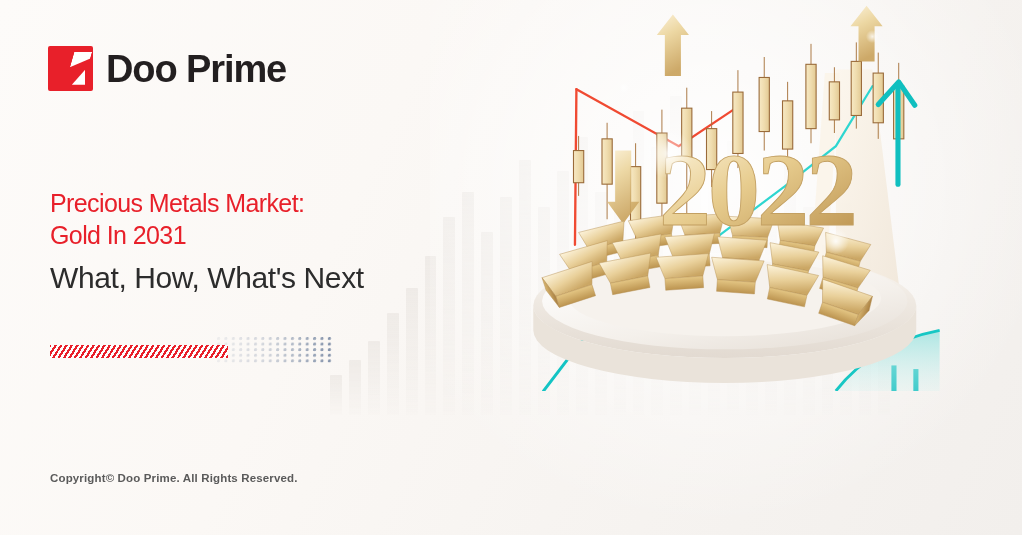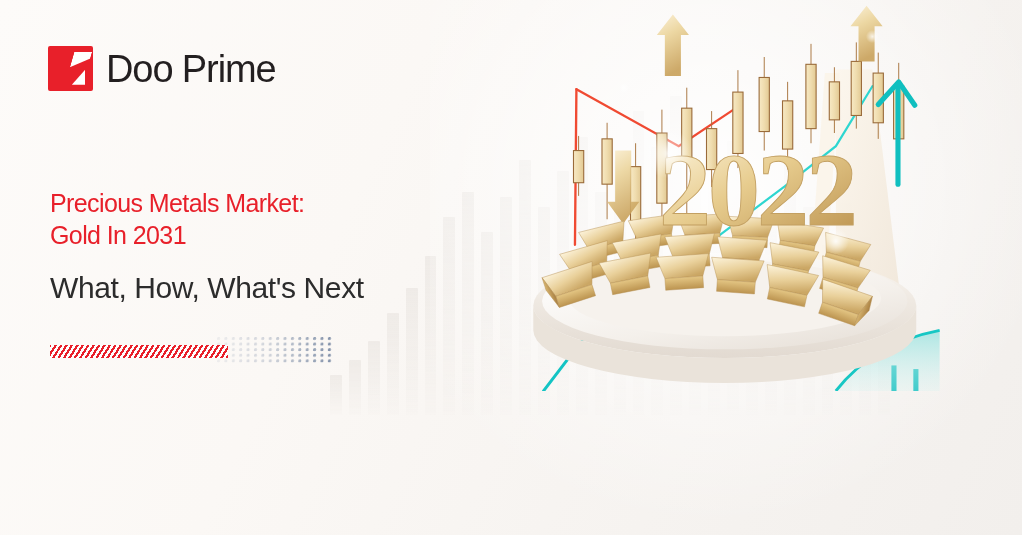--- a/index.html
+++ b/index.html
@@ -81,21 +81,21 @@
     position: absolute;
     left: 53%;
     top: 52%;
     width: 30%;
     height: 34%;
     background: #ffffff;
     clip-path: polygon(100% 0, 100% 100%, 0 100%);
   }
   .logo-word {
     font-size: 38px;
-    font-weight: 400;
+    font-weight: 700;
     letter-spacing: -1.1px;
     color: #231f20;
     line-height: 1;
   }
 
   .headline {
     position: absolute;
     left: 50px;
     top: 188px;
     width: 470px;
@@ -104,21 +104,21 @@
     display: block;
     color: #e8202a;
     font-size: 25px;
     font-weight: 400;
     letter-spacing: -.6px;
     line-height: 1.26;
   }
   .subhead {
     position: absolute;
     left: 50px;
-    top: 270px;
+    top: 260px;
     color: #2c2c2c;
     font-size: 30px;
     font-weight: 400;
     letter-spacing: -.4px;
     line-height: 1.2;
   }
 
   
   .deco {
     position: absolute;
@@ -461,14 +461,15 @@
     <span class="headline-line">Gold In 2031</span>
   </div>
 
   <div class="subhead">What, How, What's Next</div>
 
   <div class="deco">
     <span class="deco-dots"></span>
     <span class="deco-stripes"></span>
   </div>
 
+  <div class="copyright">Copyright© Doo Prime. All Rights Reserved.</div>
 
 </div>
 
 </body></html>

